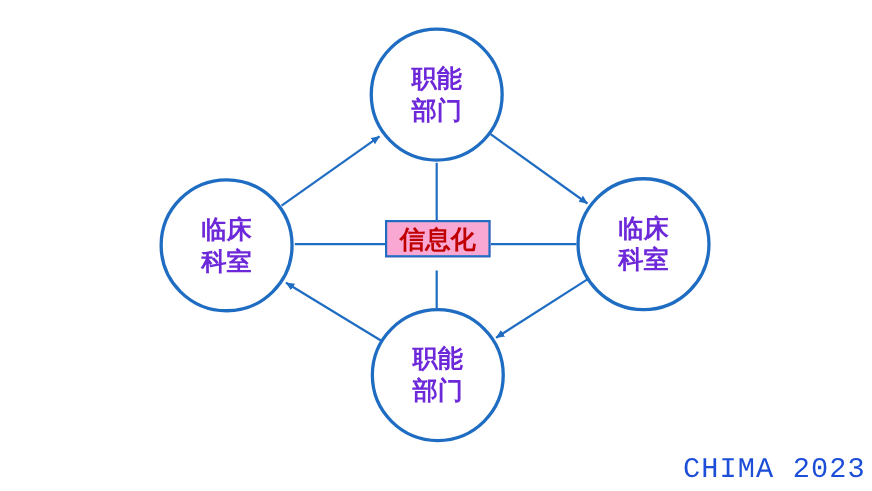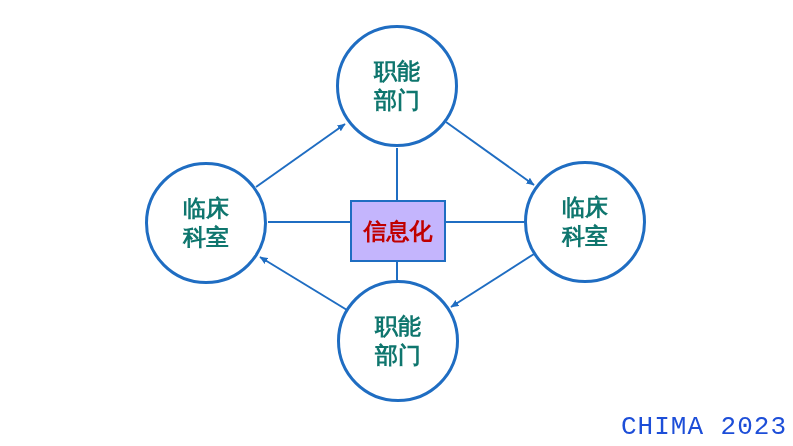--- a/index.html
+++ b/index.html
@@ -30,37 +30,37 @@
     border: 3px solid #1f6dc2;
     border-radius: 50%;
     background: #ffffff;
     display: flex;
     align-items: center;
     justify-content: center;
     text-align: center;
     font-size: 23px;
     font-weight: 700;
     line-height: 1.28;
-    color: #0f766e;
+    color: #6d28d9;
     white-space: pre-line;
     box-sizing: border-box;
     z-index: 2;
   }
   .node-top    { left: 336px; top: 25px;  }
   .node-left   { left: 145px; top: 162px; }
   .node-right  { left: 524px; top: 161px; }
   .node-bottom { left: 337px; top: 280px; }
   .center-box {
     position: absolute;
     left: 350px;
     top: 200px;
     width: 96px;
-    height: 62px;
+    height: 34px;
     border: 2px solid #1f6dc2;
-    background: #c4b5fd;
+    background: #f9a8d4;
     display: flex;
     align-items: center;
     justify-content: center;
     font-size: 23px;
     font-weight: 700;
     color: #c00000;
     box-sizing: border-box;
     z-index: 3;
   }
   .watermark {

